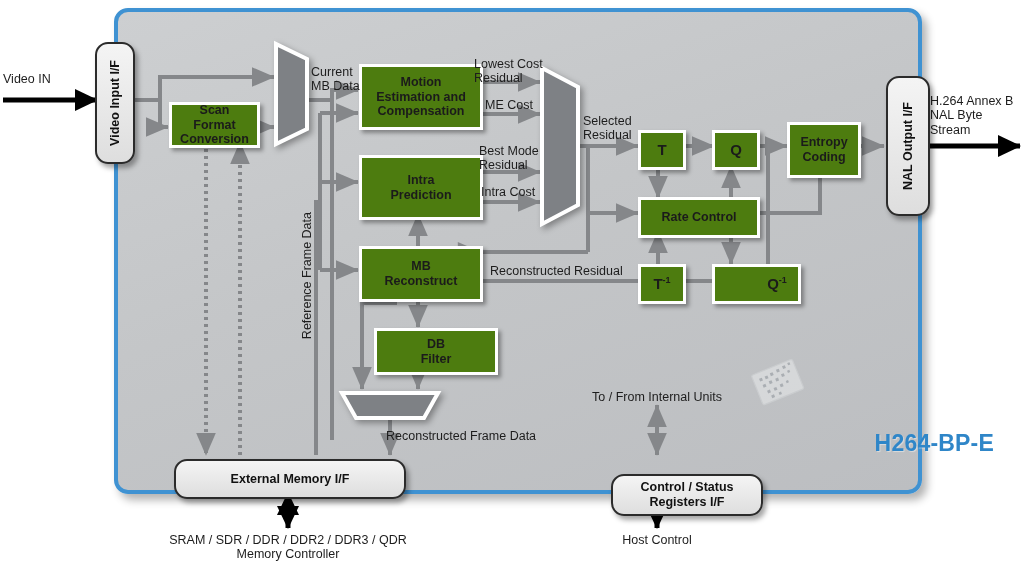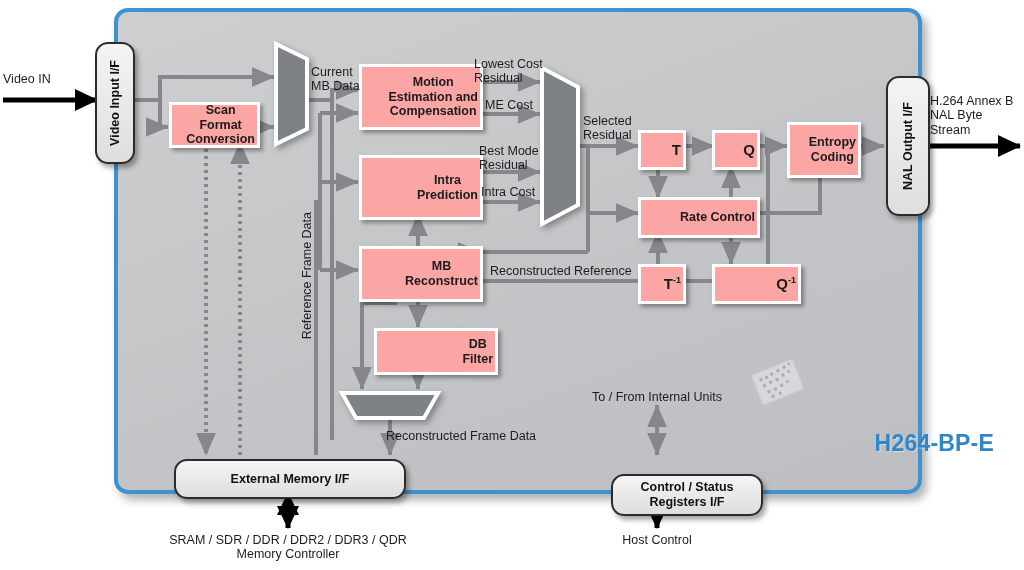--- a/index.html
+++ b/index.html
@@ -11,25 +11,25 @@
   .chip-frame{
     position:absolute;left:114px;top:8px;width:800px;height:478px;
     background:linear-gradient(160deg,#cdcfd1 0%,#c4c6c8 45%,#bcbec1 100%);
     border:4px solid #3f92d2;border-radius:14px;
     box-shadow:5px 6px 9px rgba(0,0,0,.30);
     z-index:1;
   }
 
   
   .blk{
-    position:absolute;background:#fca5a5;
+    position:absolute;background:#4d7c0f;
     border:3px solid #ffffff;
     box-shadow:3px 3px 4px rgba(0,0,0,.35);
     color:#1b1b1b;font-weight:bold;font-size:12.5px;line-height:1.18;
-    display:flex;align-items:center;justify-content:flex-end;text-align:center;
+    display:flex;align-items:center;justify-content:center;text-align:center;
     z-index:6;
   }
   .blk span{display:block;padding:0 2px;}
 
   
   .pill{
     position:absolute;
     background:linear-gradient(180deg,#f4f4f4 0%,#e8e8e8 55%,#dedede 100%);
     border:2px solid #2b2b2b;border-radius:13px;
     box-shadow:3px 4px 5px rgba(0,0,0,.35);
@@ -271,21 +271,21 @@
   <div class="lbl" style="left:485px;top:98px;">ME Cost</div>
 
   <div class="lbl" style="left:479px;top:144px;">Best Mode
 Residual</div>
 
   <div class="lbl" style="left:481px;top:185px;">Intra Cost</div>
 
   <div class="lbl" style="left:583px;top:114px;">Selected
 Residual</div>
 
-  <div class="lbl" style="left:490px;top:264px;">Reconstructed Reference</div>
+  <div class="lbl" style="left:490px;top:264px;">Reconstructed Residual</div>
 
   <div class="lbl vert" style="left:300px;top:212px;">Reference Frame Data</div>
 
   <div class="lbl" style="left:386px;top:429px;">Reconstructed Frame Data</div>
 
   <div class="lbl" style="left:930px;top:94px;">H.264 Annex B
 NAL Byte
 Stream</div>
 
   <div class="lbl c" style="left:583px;top:390px;width:148px;">To / From Internal Units</div>

